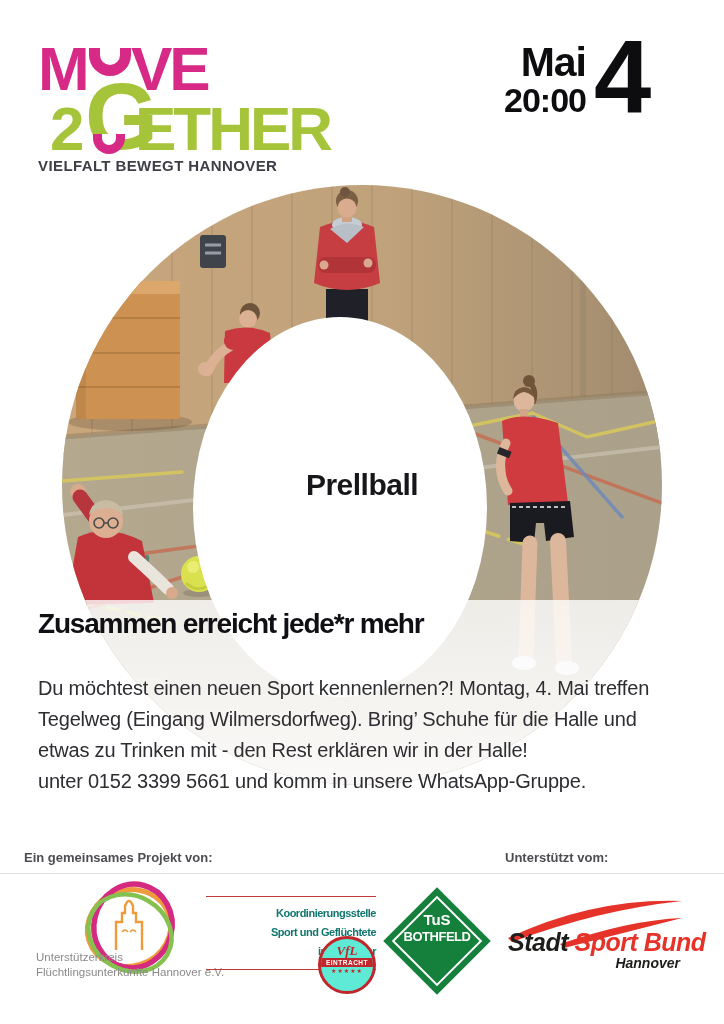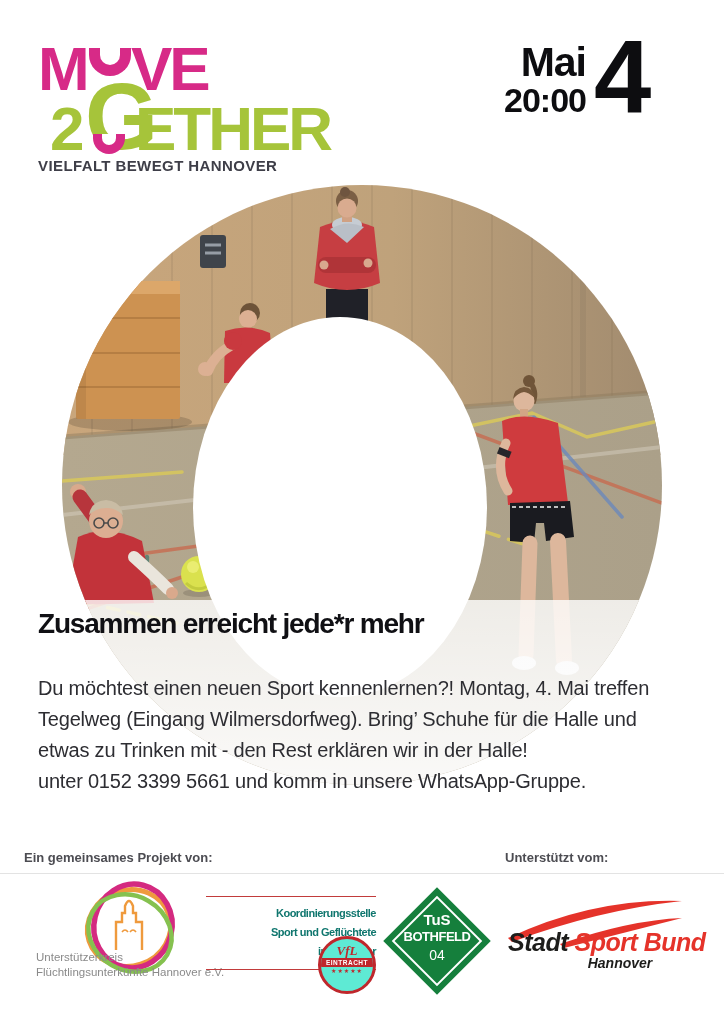--- a/index.html
+++ b/index.html
@@ -57,28 +57,28 @@
   #vfl-badge .vfl-top{font-family:"Liberation Serif", serif;font-style:italic;font-weight:700;color:#bf272c;font-size:13px;margin-top:5px;line-height:14px;}
   #vfl-badge .vfl-band{background:#bf272c;color:#ffffff;font-size:6.5px;font-weight:700;line-height:9px;height:9px;letter-spacing:0.5px;}
   #vfl-badge .vfl-stars{color:#bf272c;font-size:6px;line-height:8px;letter-spacing:1px;}
 
   
   #tus-diamond{left:399px;top:903px;width:76px;height:76px;background:#157f3c;transform:rotate(45deg);display:flex;align-items:center;justify-content:center;}
   #tus-inner{width:60px;height:60px;border:2.5px solid #ffffff;background:#157f3c;}
   #tus-text{left:389px;top:912px;width:96px;text-align:center;color:#ffffff;z-index:5;line-height:1;}
   #tus-text .tus-l1{font-size:15px;font-weight:700;}
   #tus-text .tus-l2{font-size:13px;font-weight:700;margin-top:3px;letter-spacing:-0.5px;}
-  #tus-text .tus-l3{font-size:14px;font-weight:400;margin-top:5px;}
+  #tus-text .tus-l3{font-size:14px;font-weight:400;margin-top:16px;text-align:right;}
 
   
   #ssb-swoosh{left:498px;top:886px;width:196px;height:66px;}
   #ssb-text{left:508px;top:928px;font-size:25px;font-weight:700;font-style:italic;white-space:nowrap;letter-spacing:-0.5px;}
   #ssb-text .ssb-black{color:#1d1d1b;}
   #ssb-text .ssb-red{color:#e5332a;margin-top:24px;}
-  #ssb-sub{left:560px;top:955px;width:120px;text-align:center;font-size:14px;font-weight:700;font-style:italic;color:#1d1d1b;}
+  #ssb-sub{left:560px;top:955px;width:120px;text-align:right;font-size:14px;font-weight:700;font-style:italic;color:#1d1d1b;}
 </style>
 </head>
 <body>
 
 <div id="poster">
 
   <div>
     <span class="logo-letter pink l-m">M</span>
     <span class="arc arc-top"></span>
     <span class="logo-letter pink l-ve">VE</span>
@@ -212,20 +212,21 @@
       </g>
       <g>
         <circle cx="535" cy="560" r="32" fill="#dae14e"></circle>
       </g>
 
       <rect x="0" y="415" width="600" height="185" fill="url(#fade)"></rect>
     </g>
   </svg>
 
   <div id="inner-ellipse" class="abs"></div>
+  <div id="hero-label" class="abs">Prellball</div>
 
   <div id="heading" class="abs">Zusammen erreicht jede*r mehr</div>
   <div id="body-text" class="abs">
     <div class="bline">Du möchtest einen neuen Sport kennenlernen?! Montag, 4. Mai treffen</div>
     <div class="bline">Tegelweg (Eingang Wilmersdorfweg). Bring’ Schuhe für die Halle und</div>
     <div class="bline">etwas zu Trinken  mit - den Rest erklären wir in der Halle!</div>
     <div class="bline">unter 0152 3399 5661  und komm in unsere WhatsApp-Gruppe.</div>
   </div>
 
   <div class="abs foot-label" id="foot-label-left">Ein gemeinsames Projekt von:</div>

